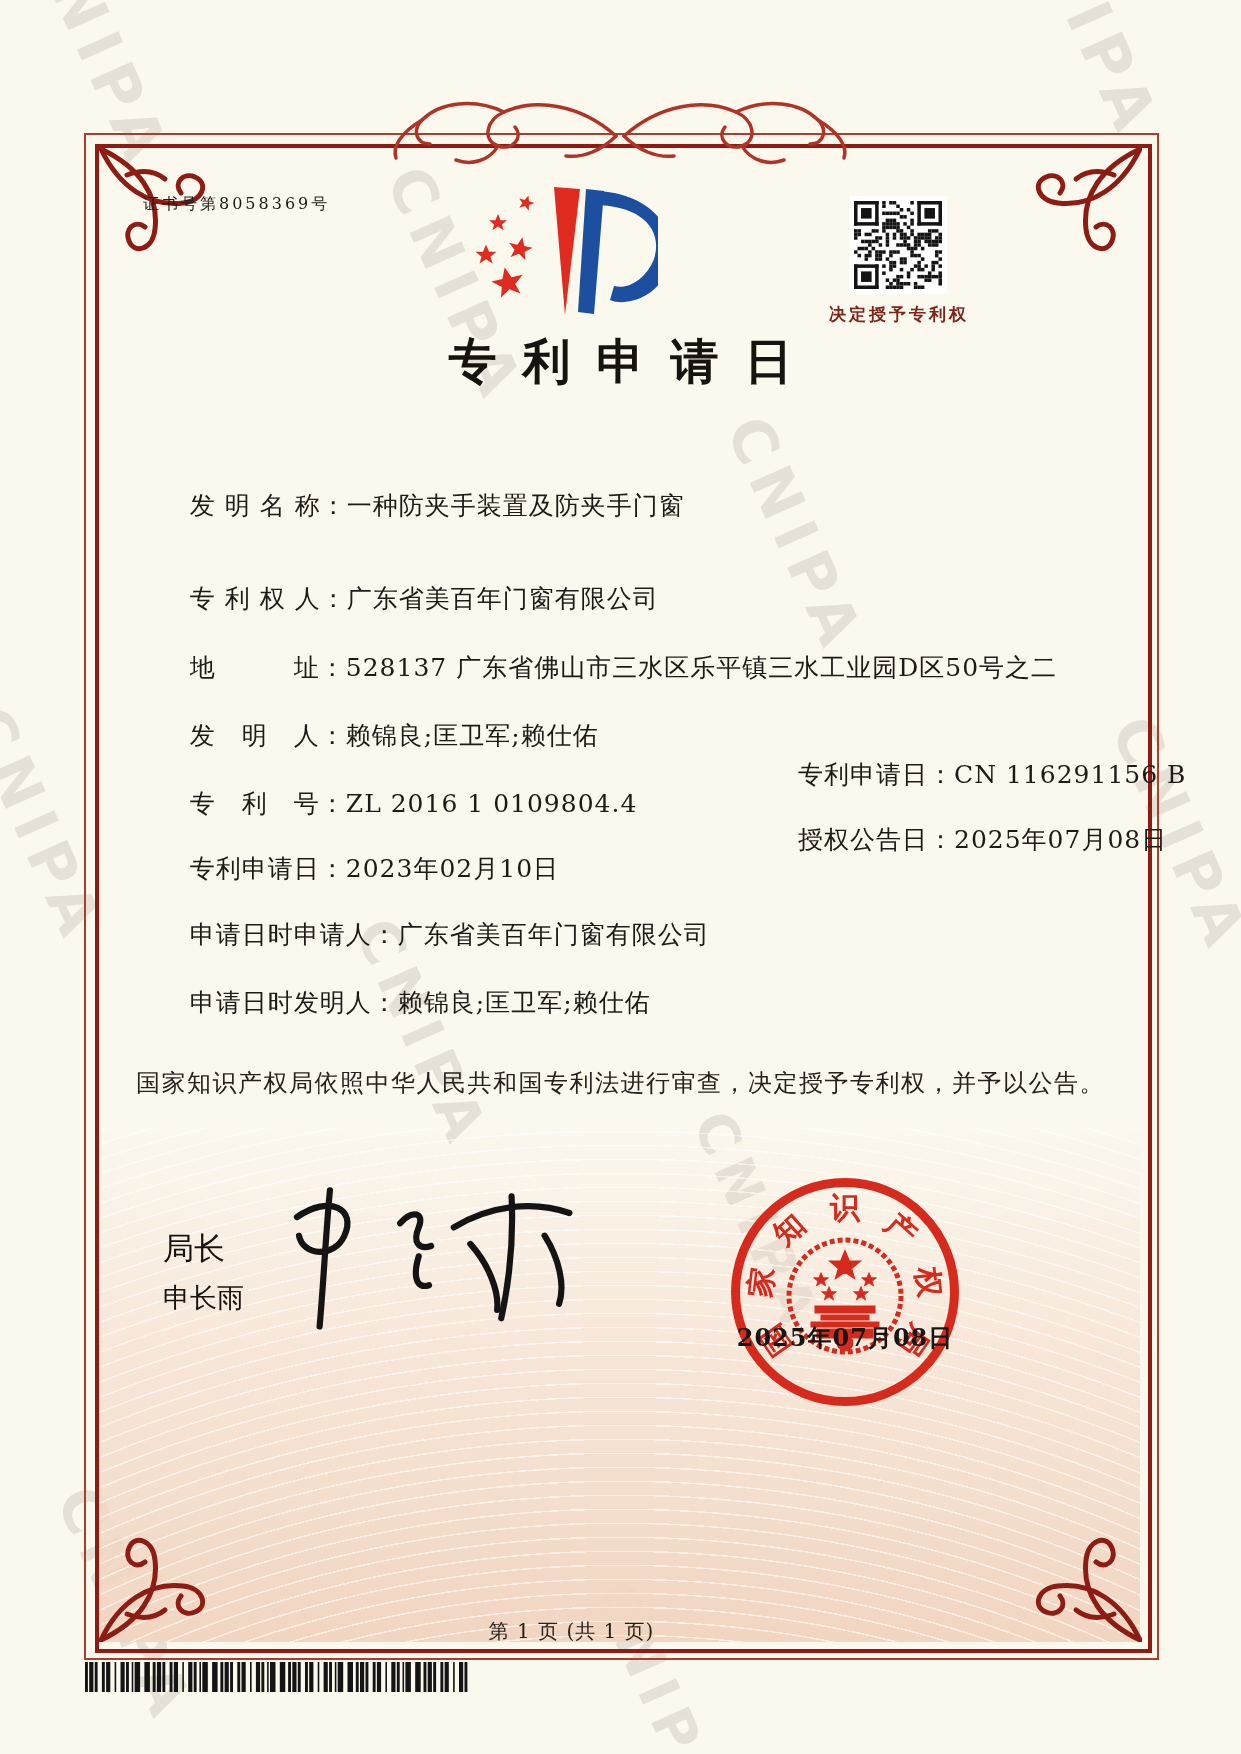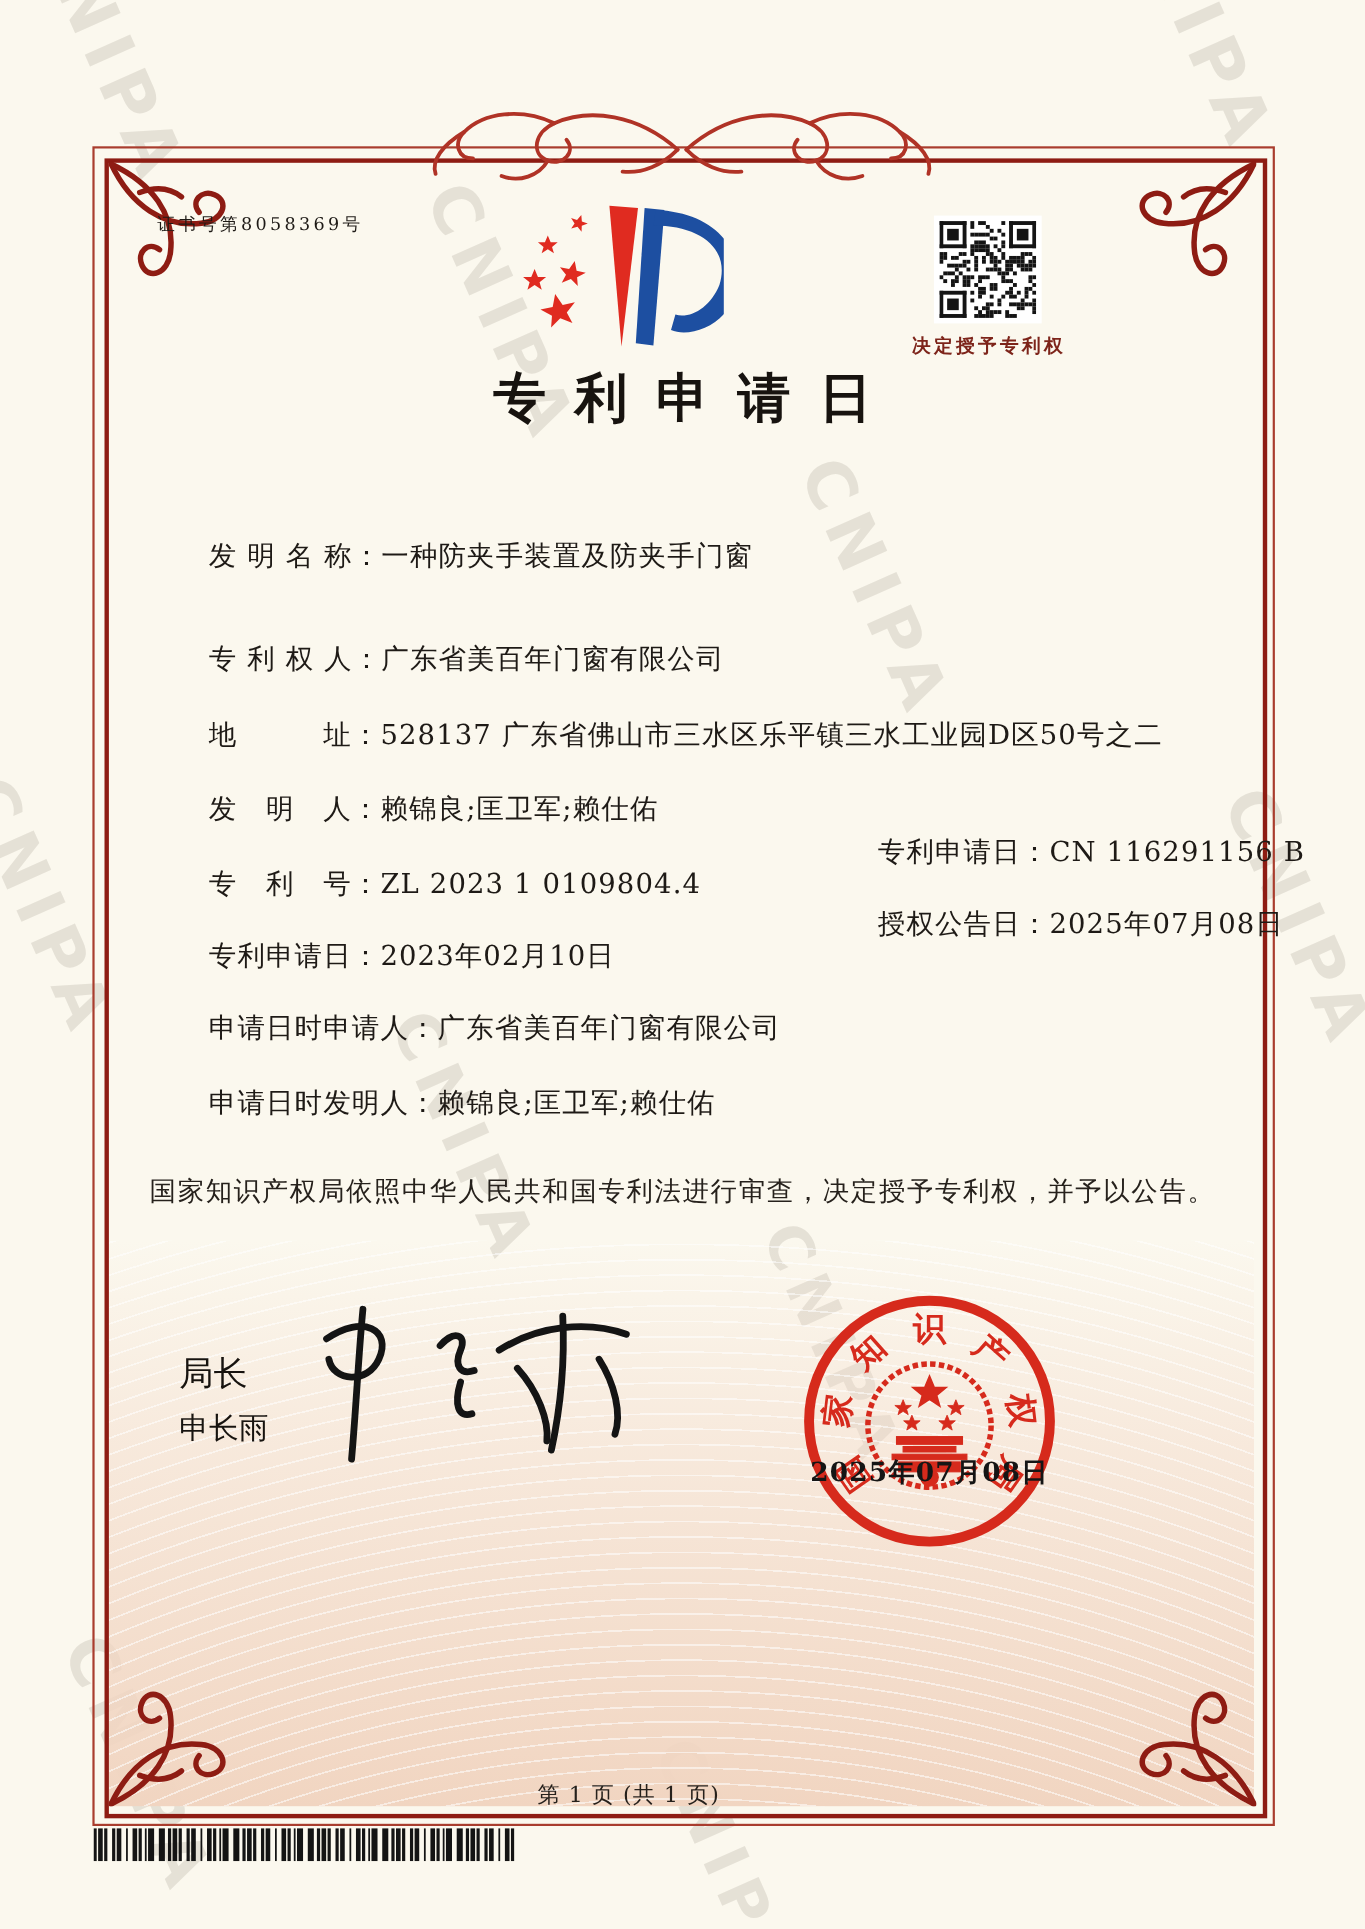--- a/index.html
+++ b/index.html
@@ -375,21 +375,21 @@
   <div class="row" style="top:553px;">
     <span class="lbl">专 利 权 人：</span><span class="val">广东省美百年门窗有限公司</span>
   </div>
   <div class="row" style="top:622px;">
     <span class="lbl">地　　　址：</span><span class="val">528137 广东省佛山市三水区乐平镇三水工业园D区50号之二</span>
   </div>
   <div class="row" style="top:690px;">
     <span class="lbl">发　明　人：</span><span class="val">赖锦良;匡卫军;赖仕佑</span>
   </div>
   <div class="row" style="top:758px;width:990px;">
-    <span class="lbl">专　利　号：</span><span class="val">ZL 2023 1 0109804.4</span>
+    <span class="lbl">专　利　号：</span><span class="val">ZL 2016 1 0109804.4</span>
     <span class="col2"><span class="lbl">专利申请日：</span><span class="val">CN 116291156 B</span></span>
   </div>
   <div class="row" style="top:823px;width:990px;">
     <span class="lbl">专利申请日：</span><span class="val">2023年02月10日</span>
     <span class="col2"><span class="lbl">授权公告日：</span><span class="val">2025年07月08日</span></span>
   </div>
   <div class="row" style="top:889px;">
     <span class="lbl">申请日时申请人：</span><span class="val">广东省美百年门窗有限公司</span>
   </div>
   <div class="row" style="top:957px;">

